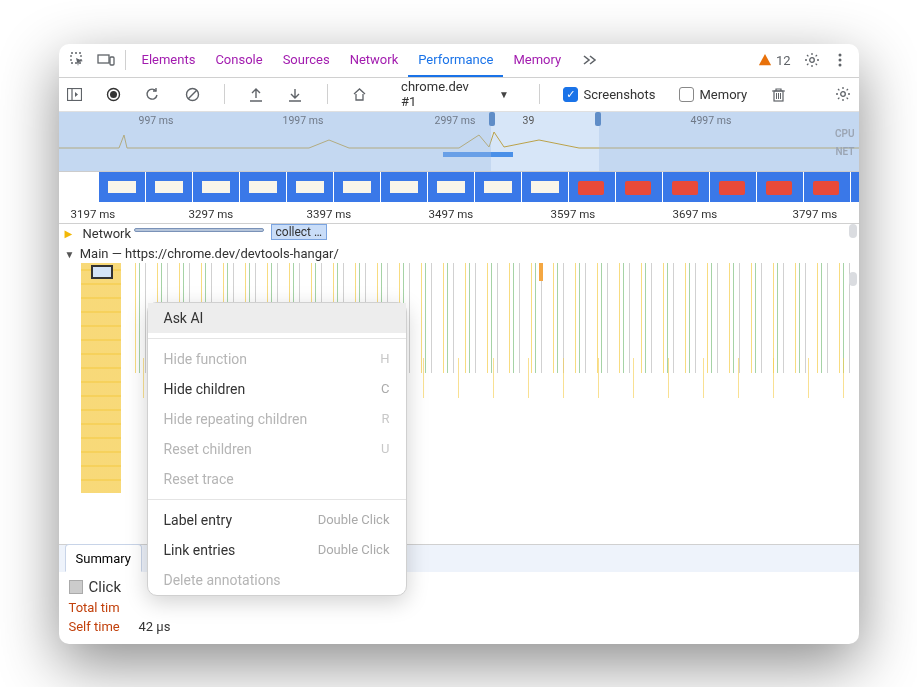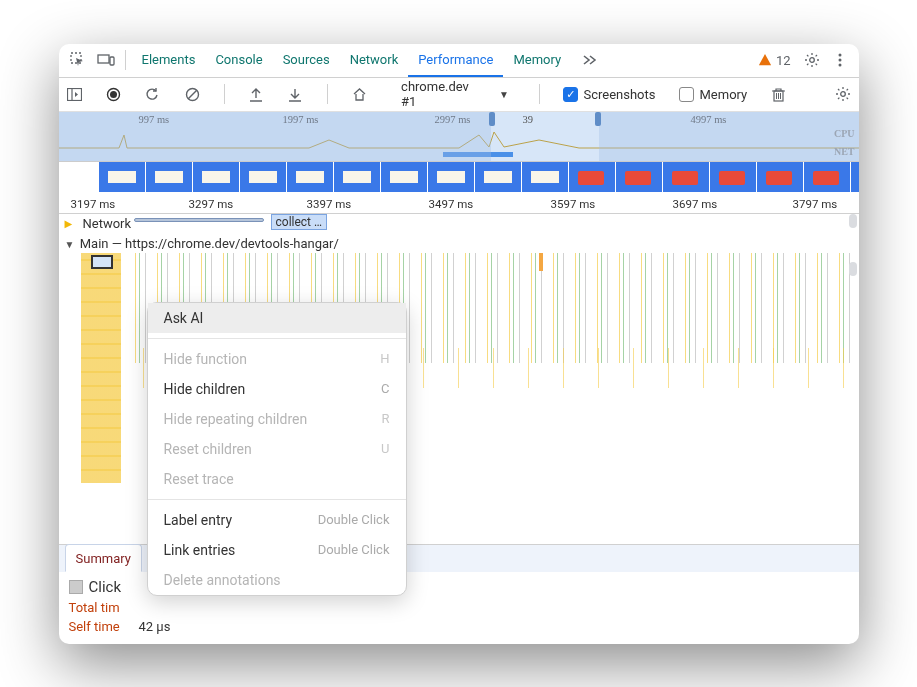--- a/index.html
+++ b/index.html
@@ -41,21 +41,21 @@
       display: flex;
       align-items: center;
       justify-content: center;
       color: #5f6368;
     }
     .tab {
       padding: 0 10px;
       height: 34px;
       display: flex;
       align-items: center;
-      color: #0f766e;
+      color: #a21caf;
       cursor: pointer;
       border-bottom: 2px solid transparent;
     }
     .tab.active {
       color: #1a73e8;
       border-bottom-color: #1a73e8;
     }
     .warn-badge {
       display: flex;
       align-items: center;
@@ -91,26 +91,25 @@
       display: flex; align-items: center; gap: 5px;
     }
     .checkbox {
       width: 15px; height: 15px; border: 1px solid #888; border-radius: 3px;
       display: flex; align-items: center; justify-content: center;
     }
     .checkbox.checked { background: #1a73e8; border-color: #1a73e8; }
     .checkbox.checked::after { content: "✓"; color: #fff; font-size: 11px; line-height: 1; }
     
     .overview {
-      height: 50px;
+      height: 60px;
       border-bottom: 1px solid #ccc;
       background: #d7e6f8;
       position: relative;
       flex-shrink: 0;
-      font-family: Liberation Serif, serif;
     }
     .overview .tick {
       position: absolute; top: 2px; font-size: 10.5px; color: #555;
     }
     .overview .sel {
       position: absolute; top: 0; bottom: 0; background: rgba(255,255,255,0.7);
     }
     .overview .handle {
       position: absolute; top: 0; width: 6px; height: 14px; background: #5f8dc7; border-radius: 2px;
     }
@@ -213,21 +212,21 @@
     
     .summary-tabs {
       height: 28px; border-top: 1px solid #d0d0d0;
       background: #eef3fb;
       display: flex; align-items: center;
       padding: 0 6px;
       flex-shrink: 0;
     }
     .stab { padding: 0 10px; height: 28px; display: flex; align-items: center;
       border: 1px solid transparent; color: #555; cursor: pointer; }
-    .stab.active { color: #7f1d1d; background: #fff; border: 1px solid #c8d4e8; border-bottom-color: #fff; border-radius: 4px 4px 0 0; }
+    .stab.active { color: #000000; background: #fff; border: 1px solid #c8d4e8; border-bottom-color: #fff; border-radius: 4px 4px 0 0; }
     
     .summary-body {
       padding: 6px 10px 10px 10px;
       font-size: 13px;
       flex-shrink: 0;
     }
     .summary-body .task-line { display: flex; align-items: center; gap: 6px; font-size: 15px; }
     .task-sw { width: 14px; height: 14px; background: #ccc; border: 1px solid #aaa; }
     .summary-body .kv { margin-top: 4px; color: #333; }
     .summary-body .kv b { font-weight: 400; display: inline-block; width: 70px; color: #c2410c; }

